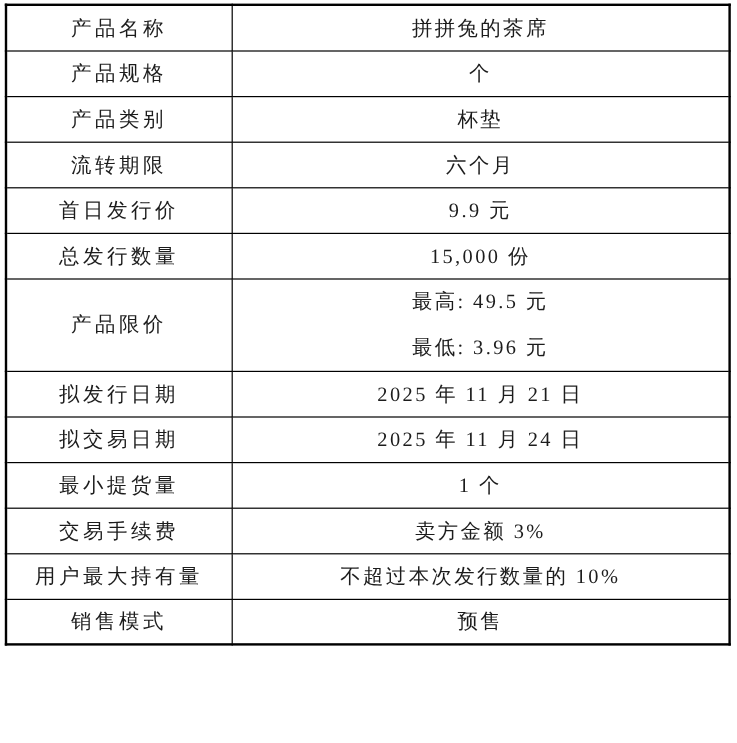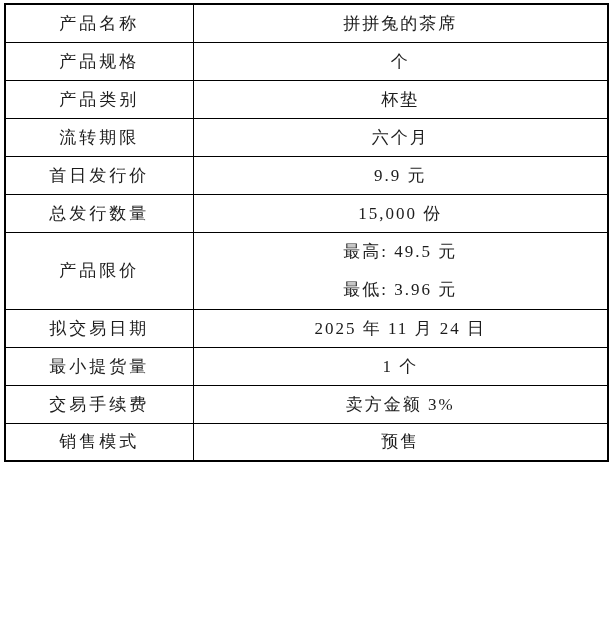--- a/index.html
+++ b/index.html
@@ -78,30 +78,38 @@
           <td class="value-cell">15,000 份</td>
         </tr>
         <tr class="double">
           <td class="label-cell">产品限价</td>
           <td class="value-cell">
             <div class="value-line">最高: 49.5 元</div>
             <div class="value-line">最低: 3.96 元</div>
           </td>
         </tr>
         <tr>
+          <td class="label-cell">拟发行日期</td>
+          <td class="value-cell">2025 年 11 月 21 日</td>
+        </tr>
+        <tr>
           <td class="label-cell">拟交易日期</td>
           <td class="value-cell">2025 年 11 月 24 日</td>
         </tr>
         <tr>
           <td class="label-cell">最小提货量</td>
           <td class="value-cell">1 个</td>
         </tr>
         <tr>
           <td class="label-cell">交易手续费</td>
           <td class="value-cell">卖方金额 3%</td>
         </tr>
         <tr>
+          <td class="label-cell">用户最大持有量</td>
+          <td class="value-cell">不超过本次发行数量的 10%</td>
+        </tr>
+        <tr>
           <td class="label-cell">销售模式</td>
           <td class="value-cell">预售</td>
         </tr>
       </tbody>
   </table>
 </div>
 
 </body></html>

